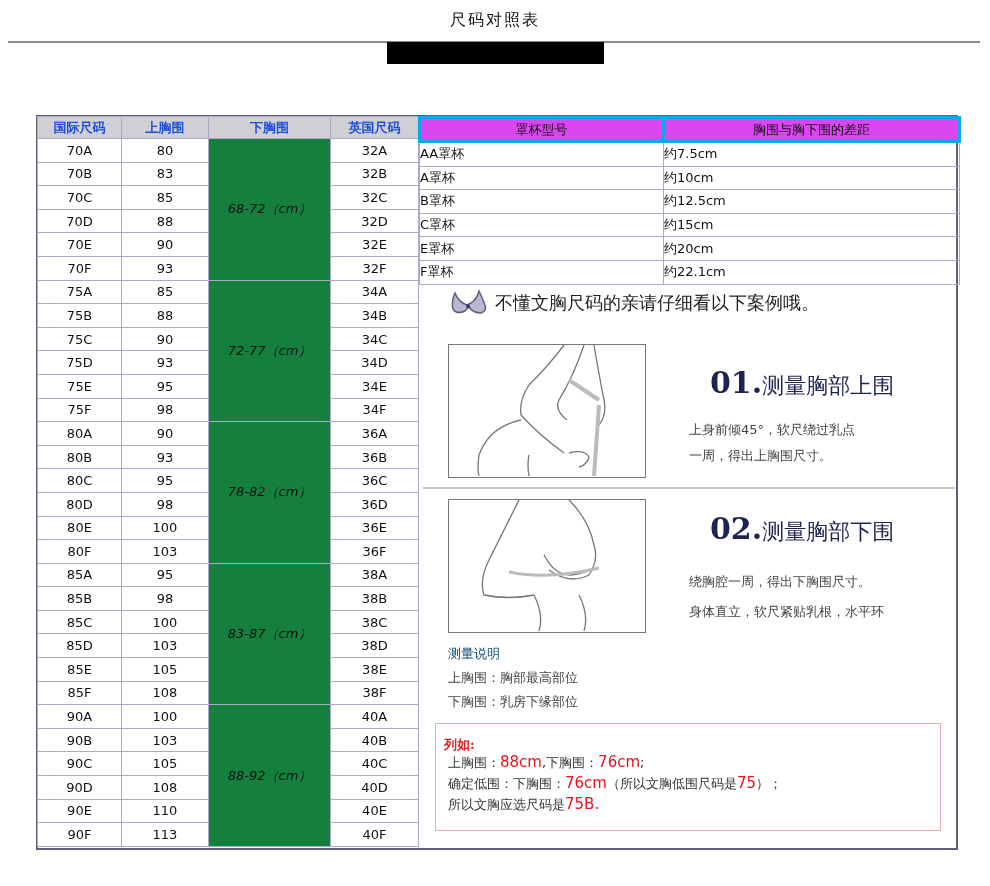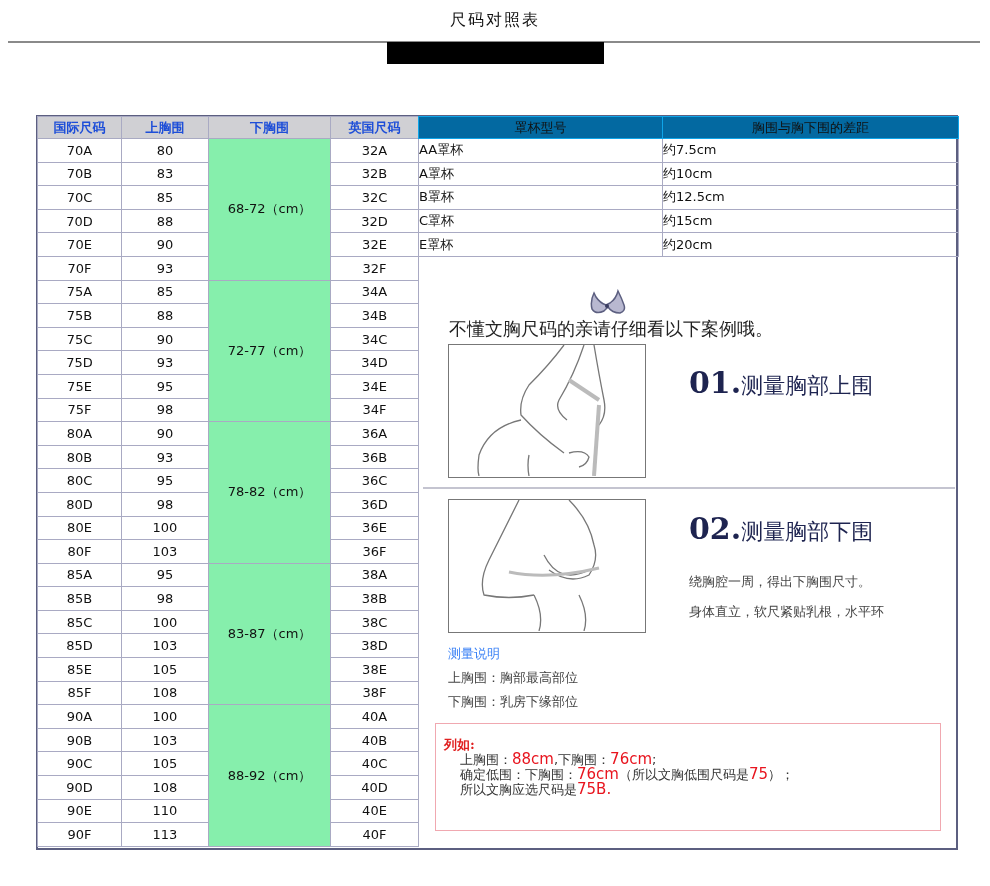--- a/index.html
+++ b/index.html
@@ -5,39 +5,39 @@
   html,body{margin:0;padding:0;background:#fff;}
   body{width:990px;height:886px;position:relative;overflow:hidden;font-family:"DejaVu Sans","Liberation Sans",sans-serif;color:#222;}
   .title{position:absolute;left:0;width:990px;top:10px;text-align:center;font-size:16px;color:#111;letter-spacing:2px;font-weight:normal;}
   .title-rule{position:absolute;left:8px;width:972px;top:41px;height:2px;background:#8a8a8a;}
   .title-bar{position:absolute;left:387px;top:42px;width:217px;height:22px;background:#000;}
 
   .frame{position:absolute;left:36px;top:115px;width:922px;height:735px;border:2px solid #5c5f80;box-sizing:border-box;}
   table.size{position:absolute;left:37px;top:116px;border-collapse:collapse;table-layout:fixed;font-size:13px;}
   table.size th{background:#d0d0d4;height:21px;font-weight:bold;color:#1d4ed8;border:1px solid #a9aac3;padding:0;font-size:13px;}
   table.size td{height:22.6px;border:1px solid #a9aac3;text-align:center;padding:0;color:#111;}
-  table.size td.span{background:#86efac;}
+  table.size td.span{background:#15803d;font-style:italic;}
 
   .cup{position:absolute;left:418px;top:116px;border-collapse:collapse;table-layout:fixed;font-size:13px;}
-  .cup th{background:#0369a1;height:21px;font-weight:normal;border:1px solid #0ea5e9;padding:0;color:#111;}
+  .cup th{background:#d946ef;height:21px;font-weight:normal;border:3px solid #0ea5e9;padding:0;color:#111;}
   .cup td{height:22.6px;border:1px solid #a9aac3;text-align:left;padding:0;color:#111;}
 
   .guide{position:absolute;left:419px;top:279px;width:537px;height:569px;}
-  .guide-head{position:absolute;left:30px;top:10px;display:flex;align-items:center;font-size:18px;color:#222;flex-direction:column;}
+  .guide-head{position:absolute;left:30px;top:10px;display:flex;align-items:center;font-size:18px;color:#222;}
   .guide-head svg{margin-right:6px;}
   .illus{position:absolute;border:1.5px solid #777;background:#fff;box-sizing:border-box;}
-  .step-title{position:absolute;color:#1e2450;font-family:"DejaVu Serif","Liberation Serif",serif;font-size:22px;}
+  .step-title{position:absolute;color:#1e2450;font-family:"DejaVu Serif","Liberation Serif",serif;font-size:22px;margin-left:21px;}
   .step-title .num{font-size:30px;font-weight:bold;}
   .step-desc{position:absolute;font-size:13px;color:#444;line-height:26px;}
   .divider{position:absolute;left:4px;width:532px;top:208px;height:2px;background:#c4c4d0;}
   .note{position:absolute;left:29px;top:363px;font-size:13px;line-height:24px;color:#444;}
-  .note .nt{color:#3b82f6;}
+  .note .nt{color:#0c4a6e;}
   .example{position:absolute;left:16px;top:444px;width:506px;height:108px;border:1.5px solid #f0a8b0;box-sizing:border-box;}
   .example .lbl{position:absolute;left:8px;top:12px;color:#e02020;font-weight:bold;font-size:13px;font-family:"DejaVu Serif","Liberation Serif",serif;}
-  .example .lines{position:absolute;left:24px;top:28px;font-size:13px;line-height:14px;color:#333;white-space:nowrap;}
+  .example .lines{position:absolute;left:12px;top:28px;font-size:13px;line-height:21px;color:#333;white-space:nowrap;}
   .red{color:#e8141e;font-size:15px;}
 </style>
 </head>
 <body>
 
 <div class="title">尺码对照表</div>
 <div class="title-rule"></div>
 <div class="title-bar"></div>
 
 <div class="frame"></div>
@@ -240,20 +240,24 @@
         <td>B罩杯</td>
         <td>约12.5cm</td>
       </tr>
     <tr>
         <td>C罩杯</td>
         <td>约15cm</td>
       </tr>
     <tr>
         <td>E罩杯</td>
         <td>约20cm</td>
+      </tr>
+    <tr>
+        <td>F罩杯</td>
+        <td>约22.1cm</td>
       </tr>
   </tbody>
 </table>
 
 <div class="guide">
   <div class="guide-head">
     <svg width="40" height="28" viewBox="0 0 40 28">
       <path d="M6 4 Q2 12 4 20 Q8 26 16 22 L20 18 Q24 24 32 24 Q38 22 36 16 Q34 10 30 2 Q28 10 22 14 L18 16 Q12 14 8 8 Z" fill="#b8b8d0" stroke="#5c5f80" stroke-width="1.5"></path>
       <circle cx="19" cy="17" r="2" fill="#3a3d60"></circle>
     </svg>
@@ -272,20 +276,24 @@
       </g>
       <g stroke="#bbb" stroke-width="4" fill="none">
           <path d="M120 35 L150 55"></path>
           <path d="M150 60 L145 131"></path>
         </g>
     </svg>
   </div>
   <div class="step-title" style="left:270px;top:86px;">
     <span class="num">01.</span><span>测量胸部上围</span>
   </div>
+  <div class="step-desc" style="left:270px;top:138px;">
+    <div>上身前倾45°，软尺绕过乳点</div>
+    <div>一周，得出上胸围尺寸。</div>
+  </div>
 
   <div class="divider"></div>
 
   <div class="illus" style="left:29px;top:220px;width:198px;height:134px;">
     <svg width="195" height="131" viewBox="0 0 195 131">
       <g fill="none" stroke="#777" stroke-width="1.3">
         <path d="M70 0 Q55 30 40 60 Q30 80 35 95 Q60 100 85 95"></path>
         <path d="M120 0 Q140 20 145 45 Q150 60 140 75 Q120 85 100 70"></path>
         <path d="M95 55 Q110 85 140 70"></path>
         <path d="M85 95 Q95 115 90 131"></path>

